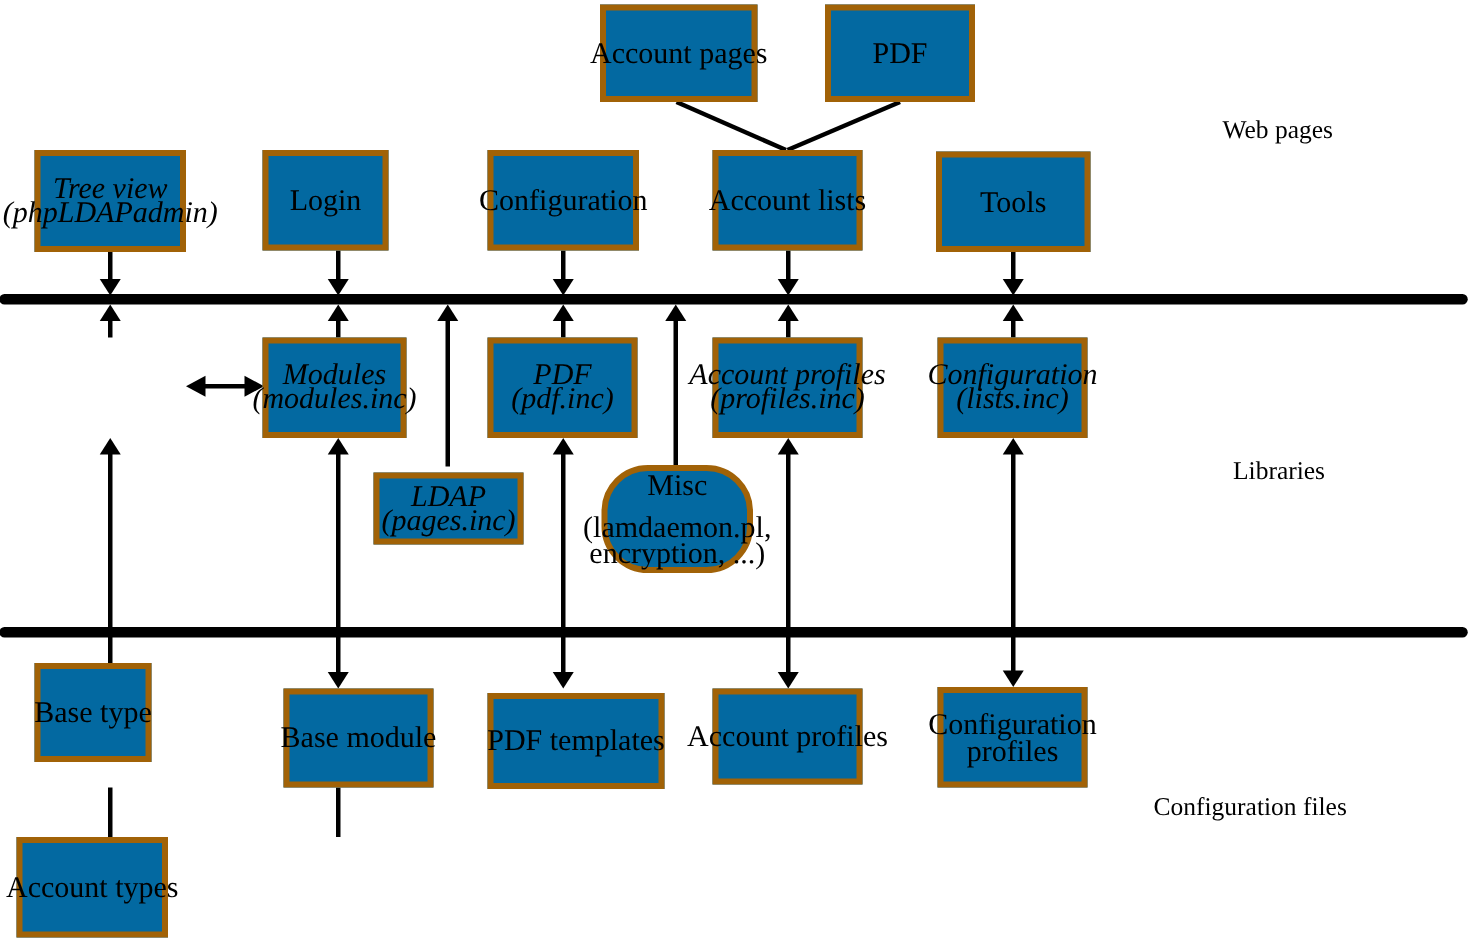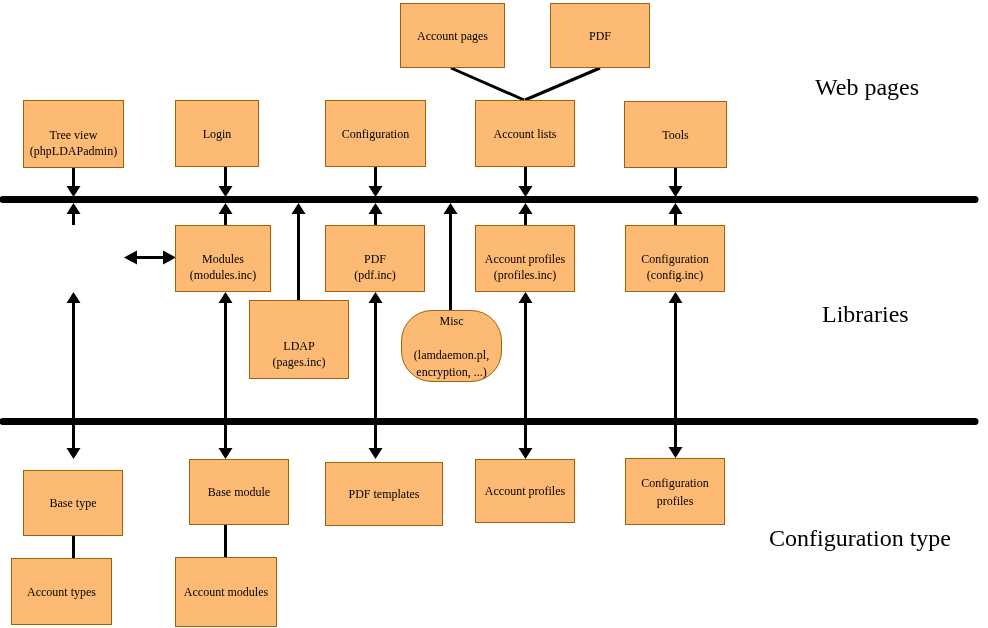--- a/index.html
+++ b/index.html
@@ -8,39 +8,39 @@
     width:988px; height:628px;
     background:#ffffff;
     font-family:"Liberation Serif", serif;
     color:#000000;
     overflow:hidden;
   }
   #connector-layer { position:absolute; left:0; top:0; width:988px; height:628px; }
   .box {
     position:absolute;
     box-sizing:border-box;
-    border:1px solid #a16207;
-    background:#fdba74;
+    border:4px solid #a16207;
+    background:#0369a1;
     display:flex;
     flex-direction:column;
     align-items:center;
     text-align:center;
-    font-size:12px;
+    font-size:20px;
     line-height:16px;
     white-space:nowrap;
   }
   .mode-center { justify-content:center; }
-  .mode-spread { justify-content:flex-end; padding:7px 0 8px 0; }
+  .mode-spread { justify-content:center; padding:7px 0 8px 0;font-style:italic; }
   .mode-tight  { justify-content:center; }
   .mode-tight span { display:block; line-height:18px; }
   .mode-misc { justify-content:space-between; padding:2px 0 0 0;border-radius:31px; }
   .misc-bottom span { display:block; line-height:17px; }
   .layer-label {
     position:absolute;
-    font-size:24px;
+    font-size:17px;
     line-height:28px;
     white-space:nowrap;
   }
 </style>
 </head>
 <body>
 
 <div id="canvas">
 
   <svg id="connector-layer" viewBox="0 0 988 628" xmlns="http://www.w3.org/2000/svg">
@@ -182,54 +182,51 @@
   <div class="box mode-spread" style="left:325px;top:225px;width:100px;height:67px">
     <span>PDF</span>
     <span>(pdf.inc)</span>
   </div>
   <div class="box mode-spread" style="left:475px;top:225px;width:100px;height:67px">
     <span>Account profiles</span>
     <span>(profiles.inc)</span>
   </div>
   <div class="box mode-spread" style="left:625px;top:225px;width:100px;height:67px">
     <span>Configuration</span>
-    <span>(config.inc)</span>
-  </div>
-  <div class="box mode-spread" style="left:249px;top:300px;width:100px;height:79px">
+    <span>(lists.inc)</span>
+  </div>
+  <div class="box mode-spread" style="left:249px;top:315px;width:100px;height:48px">
     <span>LDAP</span>
     <span>(pages.inc)</span>
   </div>
   <div class="box mode-misc" style="left:401px;top:310px;width:101px;height:72px">
     <span>Misc</span>
     <span class="misc-bottom">
       <span>(lamdaemon.pl,</span>
       <span>encryption, ...)</span>
     </span>
   </div>
 
-  <div class="box mode-center" style="left:23px;top:470px;width:100px;height:66px">
+  <div class="box mode-center" style="left:23px;top:442px;width:78px;height:66px">
     <span>Base type</span>
   </div>
   <div class="box mode-center" style="left:189px;top:459px;width:100px;height:66px">
     <span>Base module</span>
   </div>
   <div class="box mode-center" style="left:325px;top:462px;width:118px;height:64px">
     <span>PDF templates</span>
   </div>
   <div class="box mode-center" style="left:475px;top:459px;width:100px;height:64px">
     <span>Account profiles</span>
   </div>
   <div class="box mode-tight" style="left:625px;top:458px;width:100px;height:67px">
     <span>Configuration</span>
     <span>profiles</span>
   </div>
   <div class="box mode-center" style="left:11px;top:558px;width:101px;height:67px">
     <span>Account types</span>
   </div>
-  <div class="box mode-center" style="left:175px;top:557px;width:102px;height:70px">
-    <span>Account modules</span>
-  </div>
 
   <div class="layer-label" style="left:815px;top:73px">Web pages</div>
   <div class="layer-label" style="left:822px;top:300px">Libraries</div>
-  <div class="layer-label" style="left:769px;top:524px">Configuration type</div>
+  <div class="layer-label" style="left:769px;top:524px">Configuration files</div>
 
 </div>
 
 </body></html>

